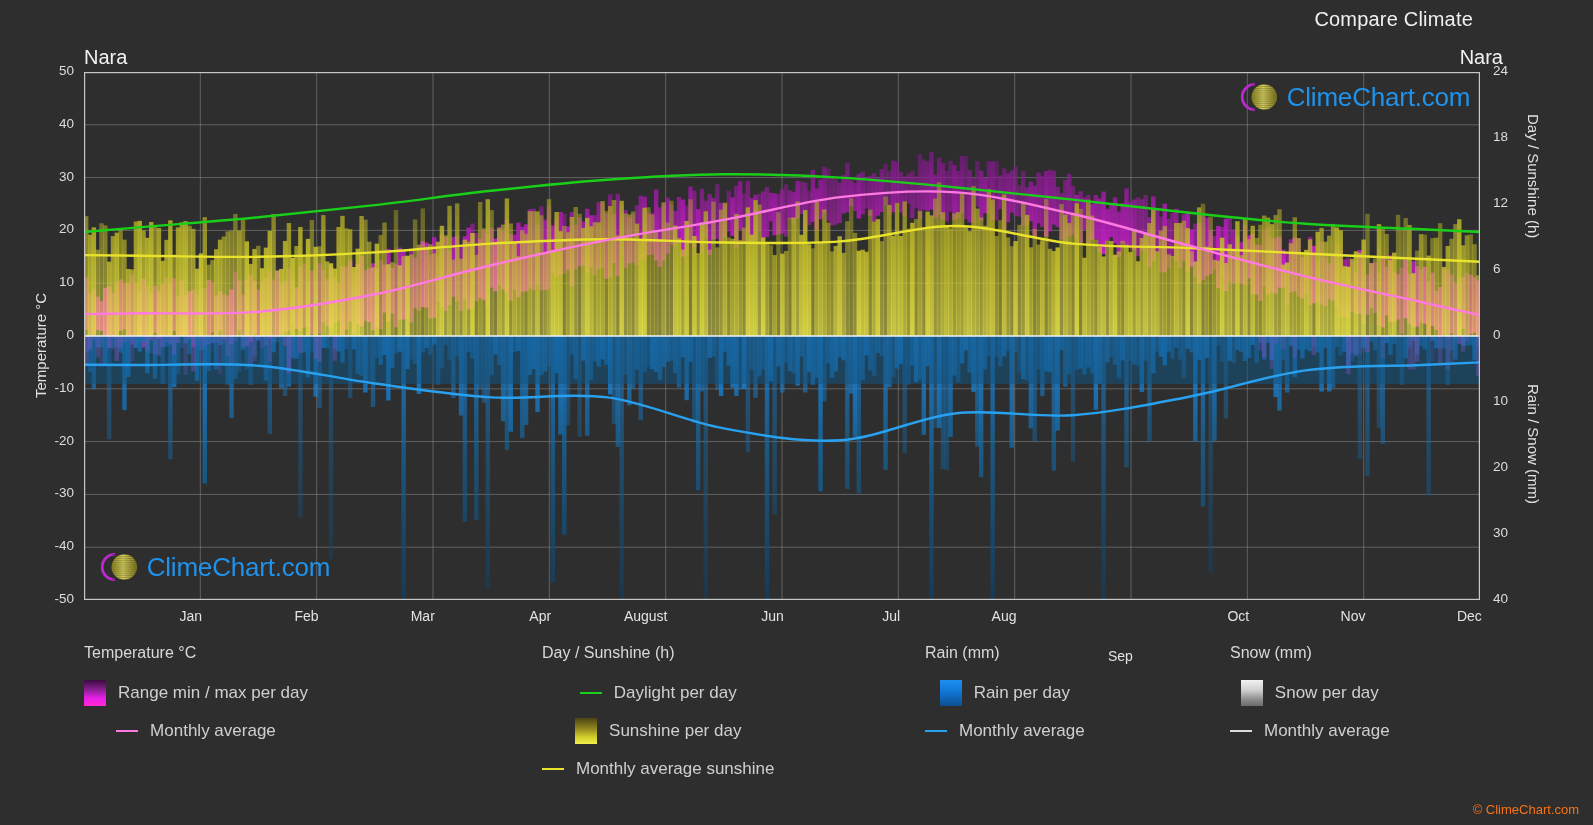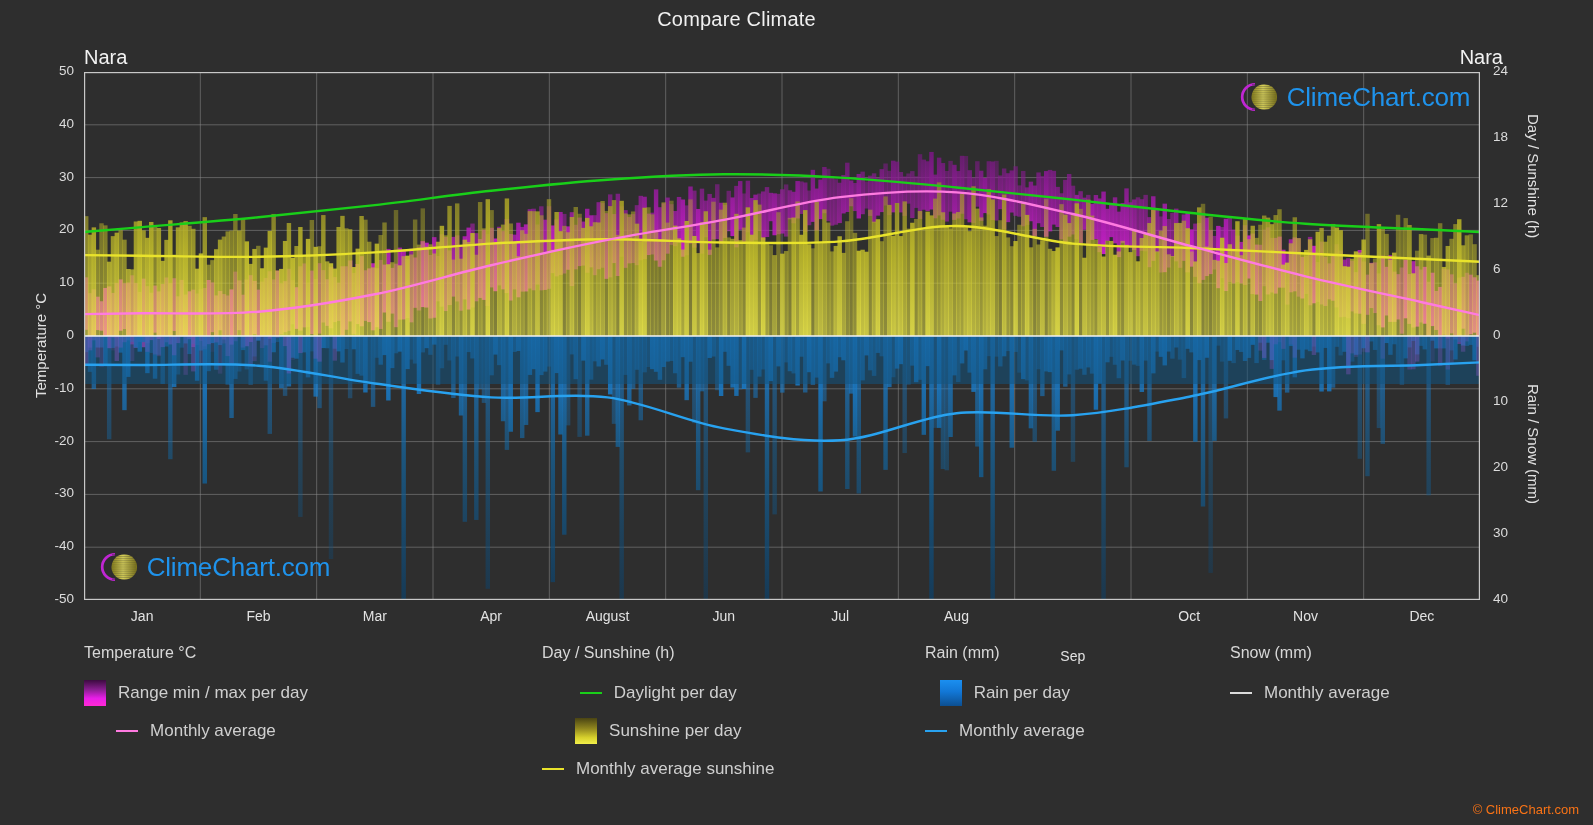--- a/index.html
+++ b/index.html
@@ -19,21 +19,21 @@
   #root {
     position: absolute;
     inset: 0;
     background: #2e2e2e;
   }
   .title {
     position: absolute;
     top: 8px;
     left: 0;
     width: 1473px;
-    text-align: center;
+    text-align: right;
     font-size: 20px;
     color: #f0f0f0;
     letter-spacing: 0.2px;
   }
   .loc-left {
     position: absolute;
     left: 84px;
     top: 46px;
     font-size: 20px;
     color: #f2f2f2;
@@ -77,21 +77,21 @@
     font-size: 13.5px;
     color: #dcdcdc;
     white-space: nowrap;
   }
   .tick-left  { text-align: right; width: 34px; }
   .tick-right { text-align: left;  width: 40px; }
   .month-text {
     position: absolute;
     font-size: 14px;
     color: #e2e2e2;
-    text-align: center;
+    text-align: right;
     width: 120px;
   }
 
   
   #legend {
     position: absolute;
     left: 0; top: 644px;
     width: 1593px; height: 181px;
   }
   .leg-col { position: absolute; top: 0; }
@@ -1520,19 +1520,23 @@
           <span class="leg-text">Rain per day</span>
         </div>
         <div class="leg-row">
           <span class="leg-key line-key" style="color: rgb(40, 162, 240);"></span>
           <span class="leg-text">Monthly average</span>
         </div>
       </div>
       <div class="leg-col" style="left: 1230px;">
         <div class="leg-head">Snow (mm)</div>
         <div class="leg-row">
+          <span class="leg-key swatch-snow"></span>
+          <span class="leg-text">Snow per day</span>
+        </div>
+        <div class="leg-row">
           <span class="leg-key line-key" style="color: rgb(220, 220, 220);"></span>
           <span class="leg-text">Monthly average</span>
         </div>
       </div>
     </div>
   <div class="copyright">© ClimeChart.com</div>
 </div>
 
 </body></html>

